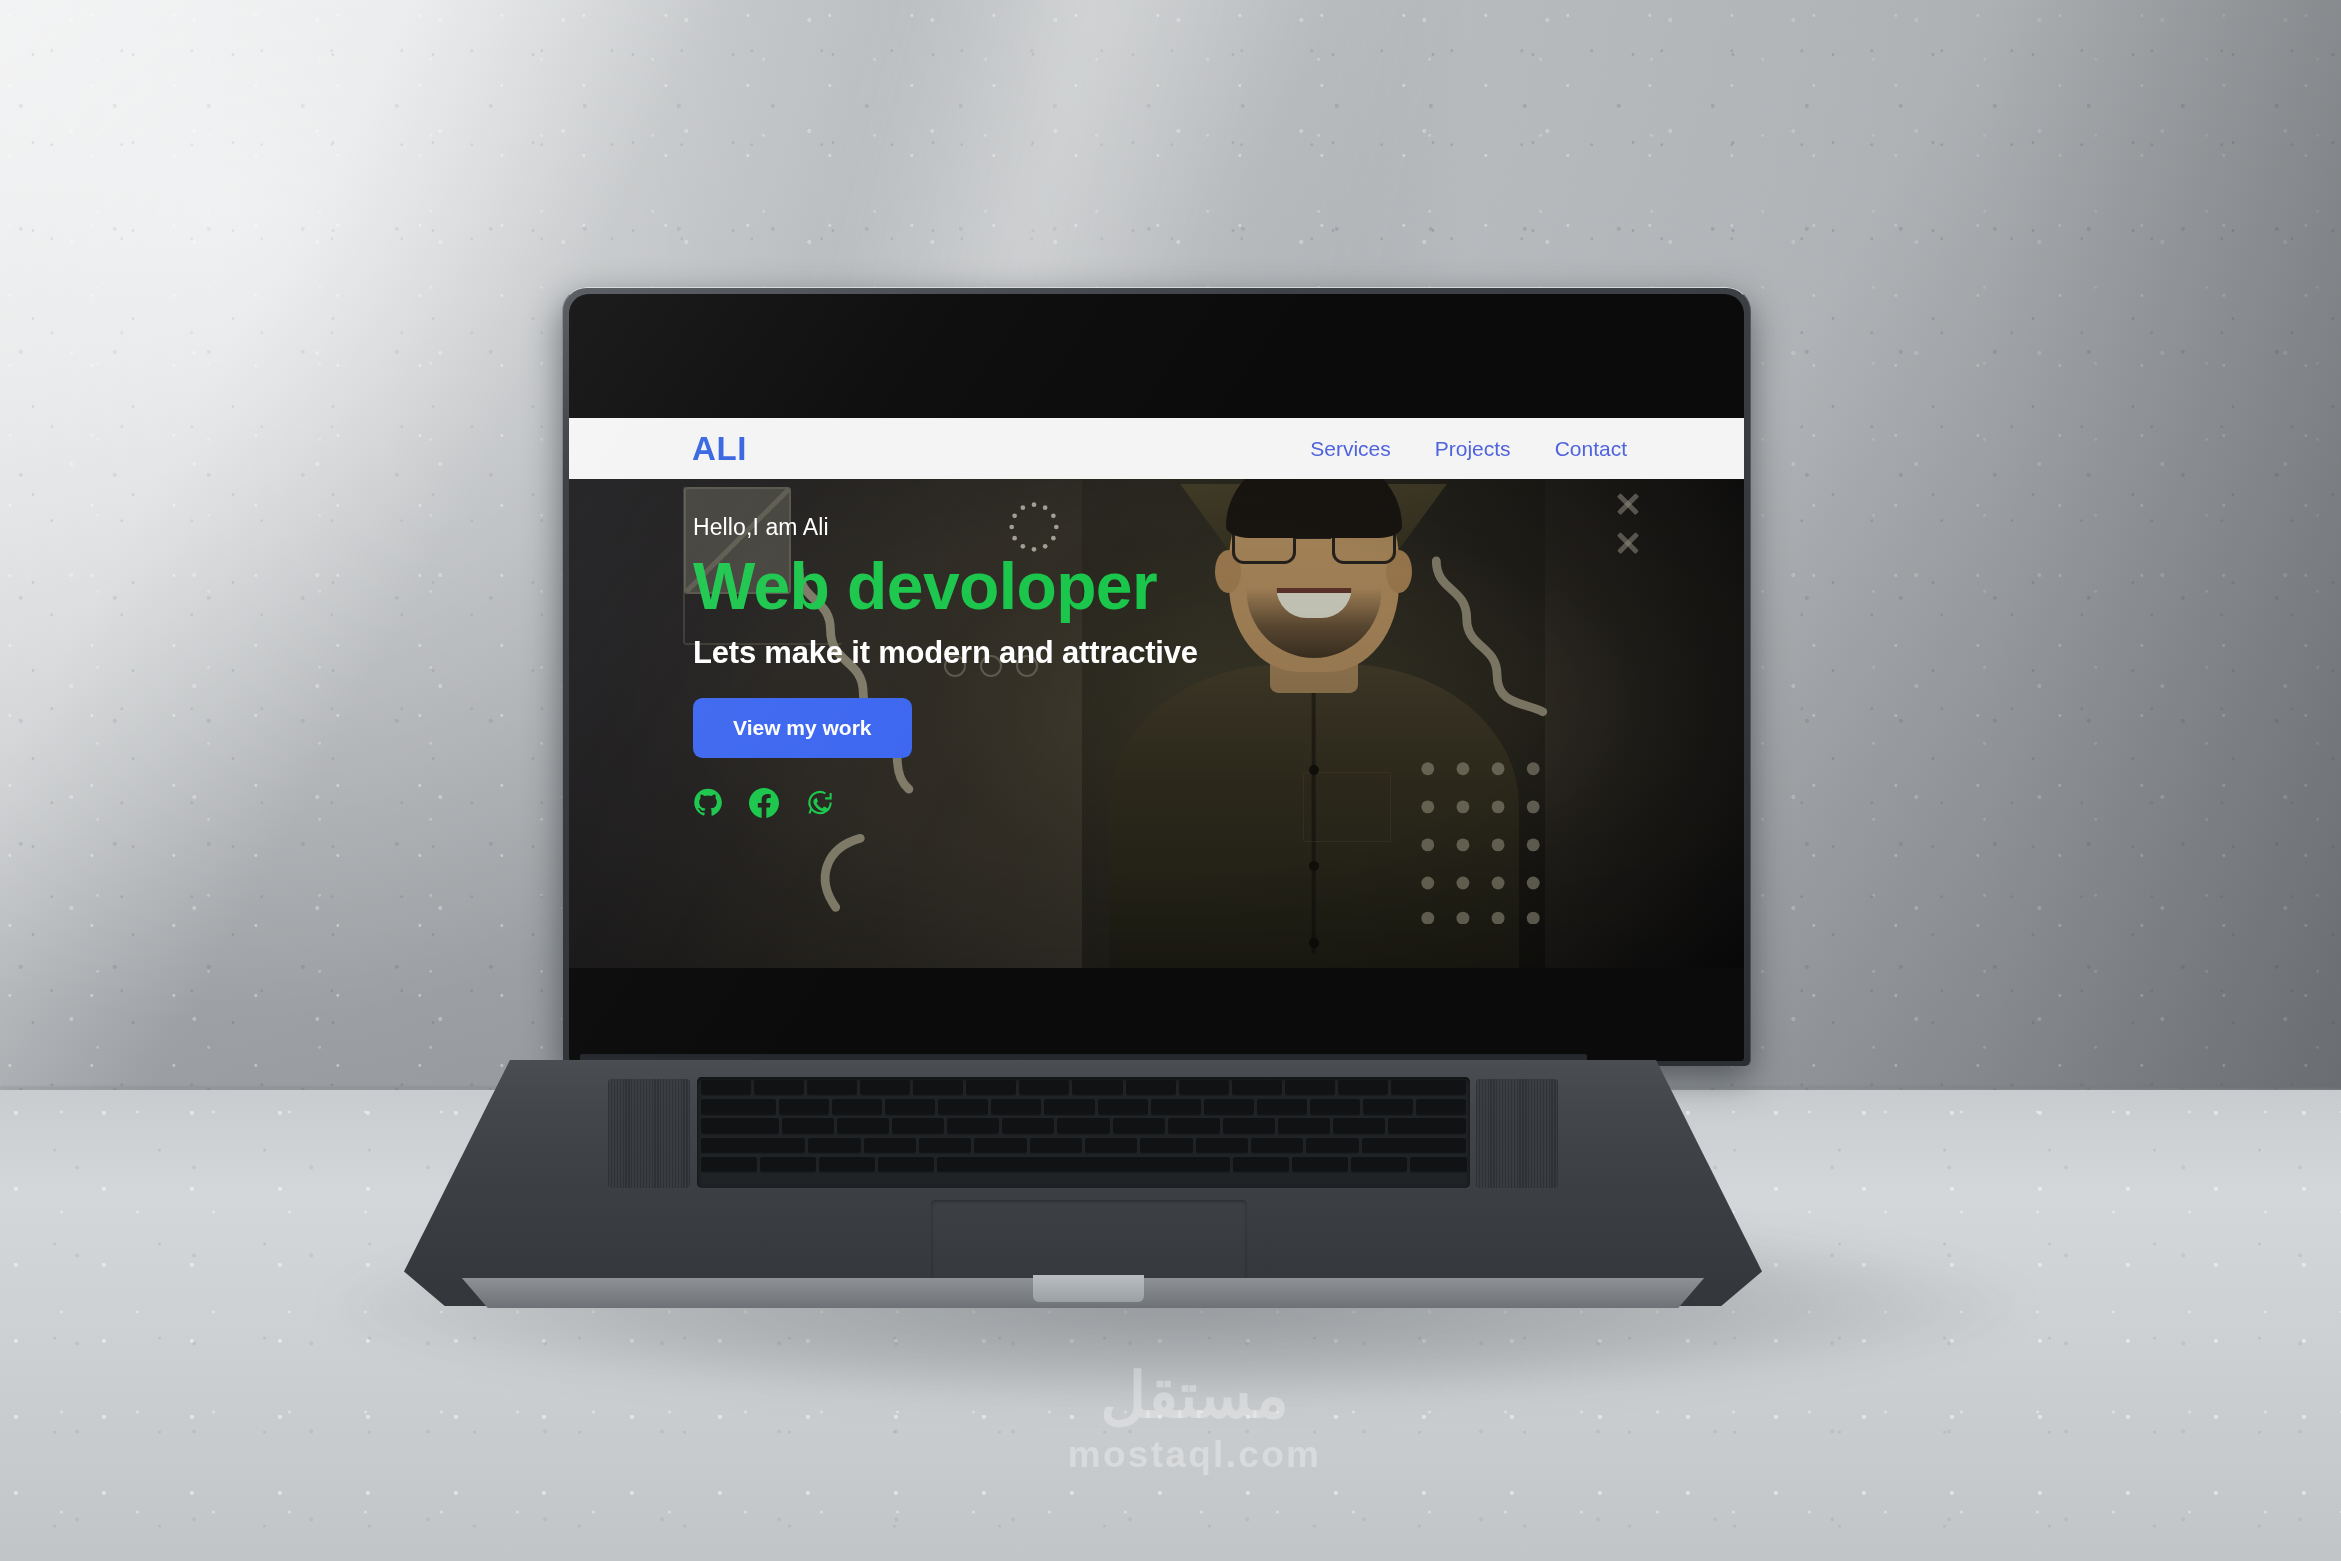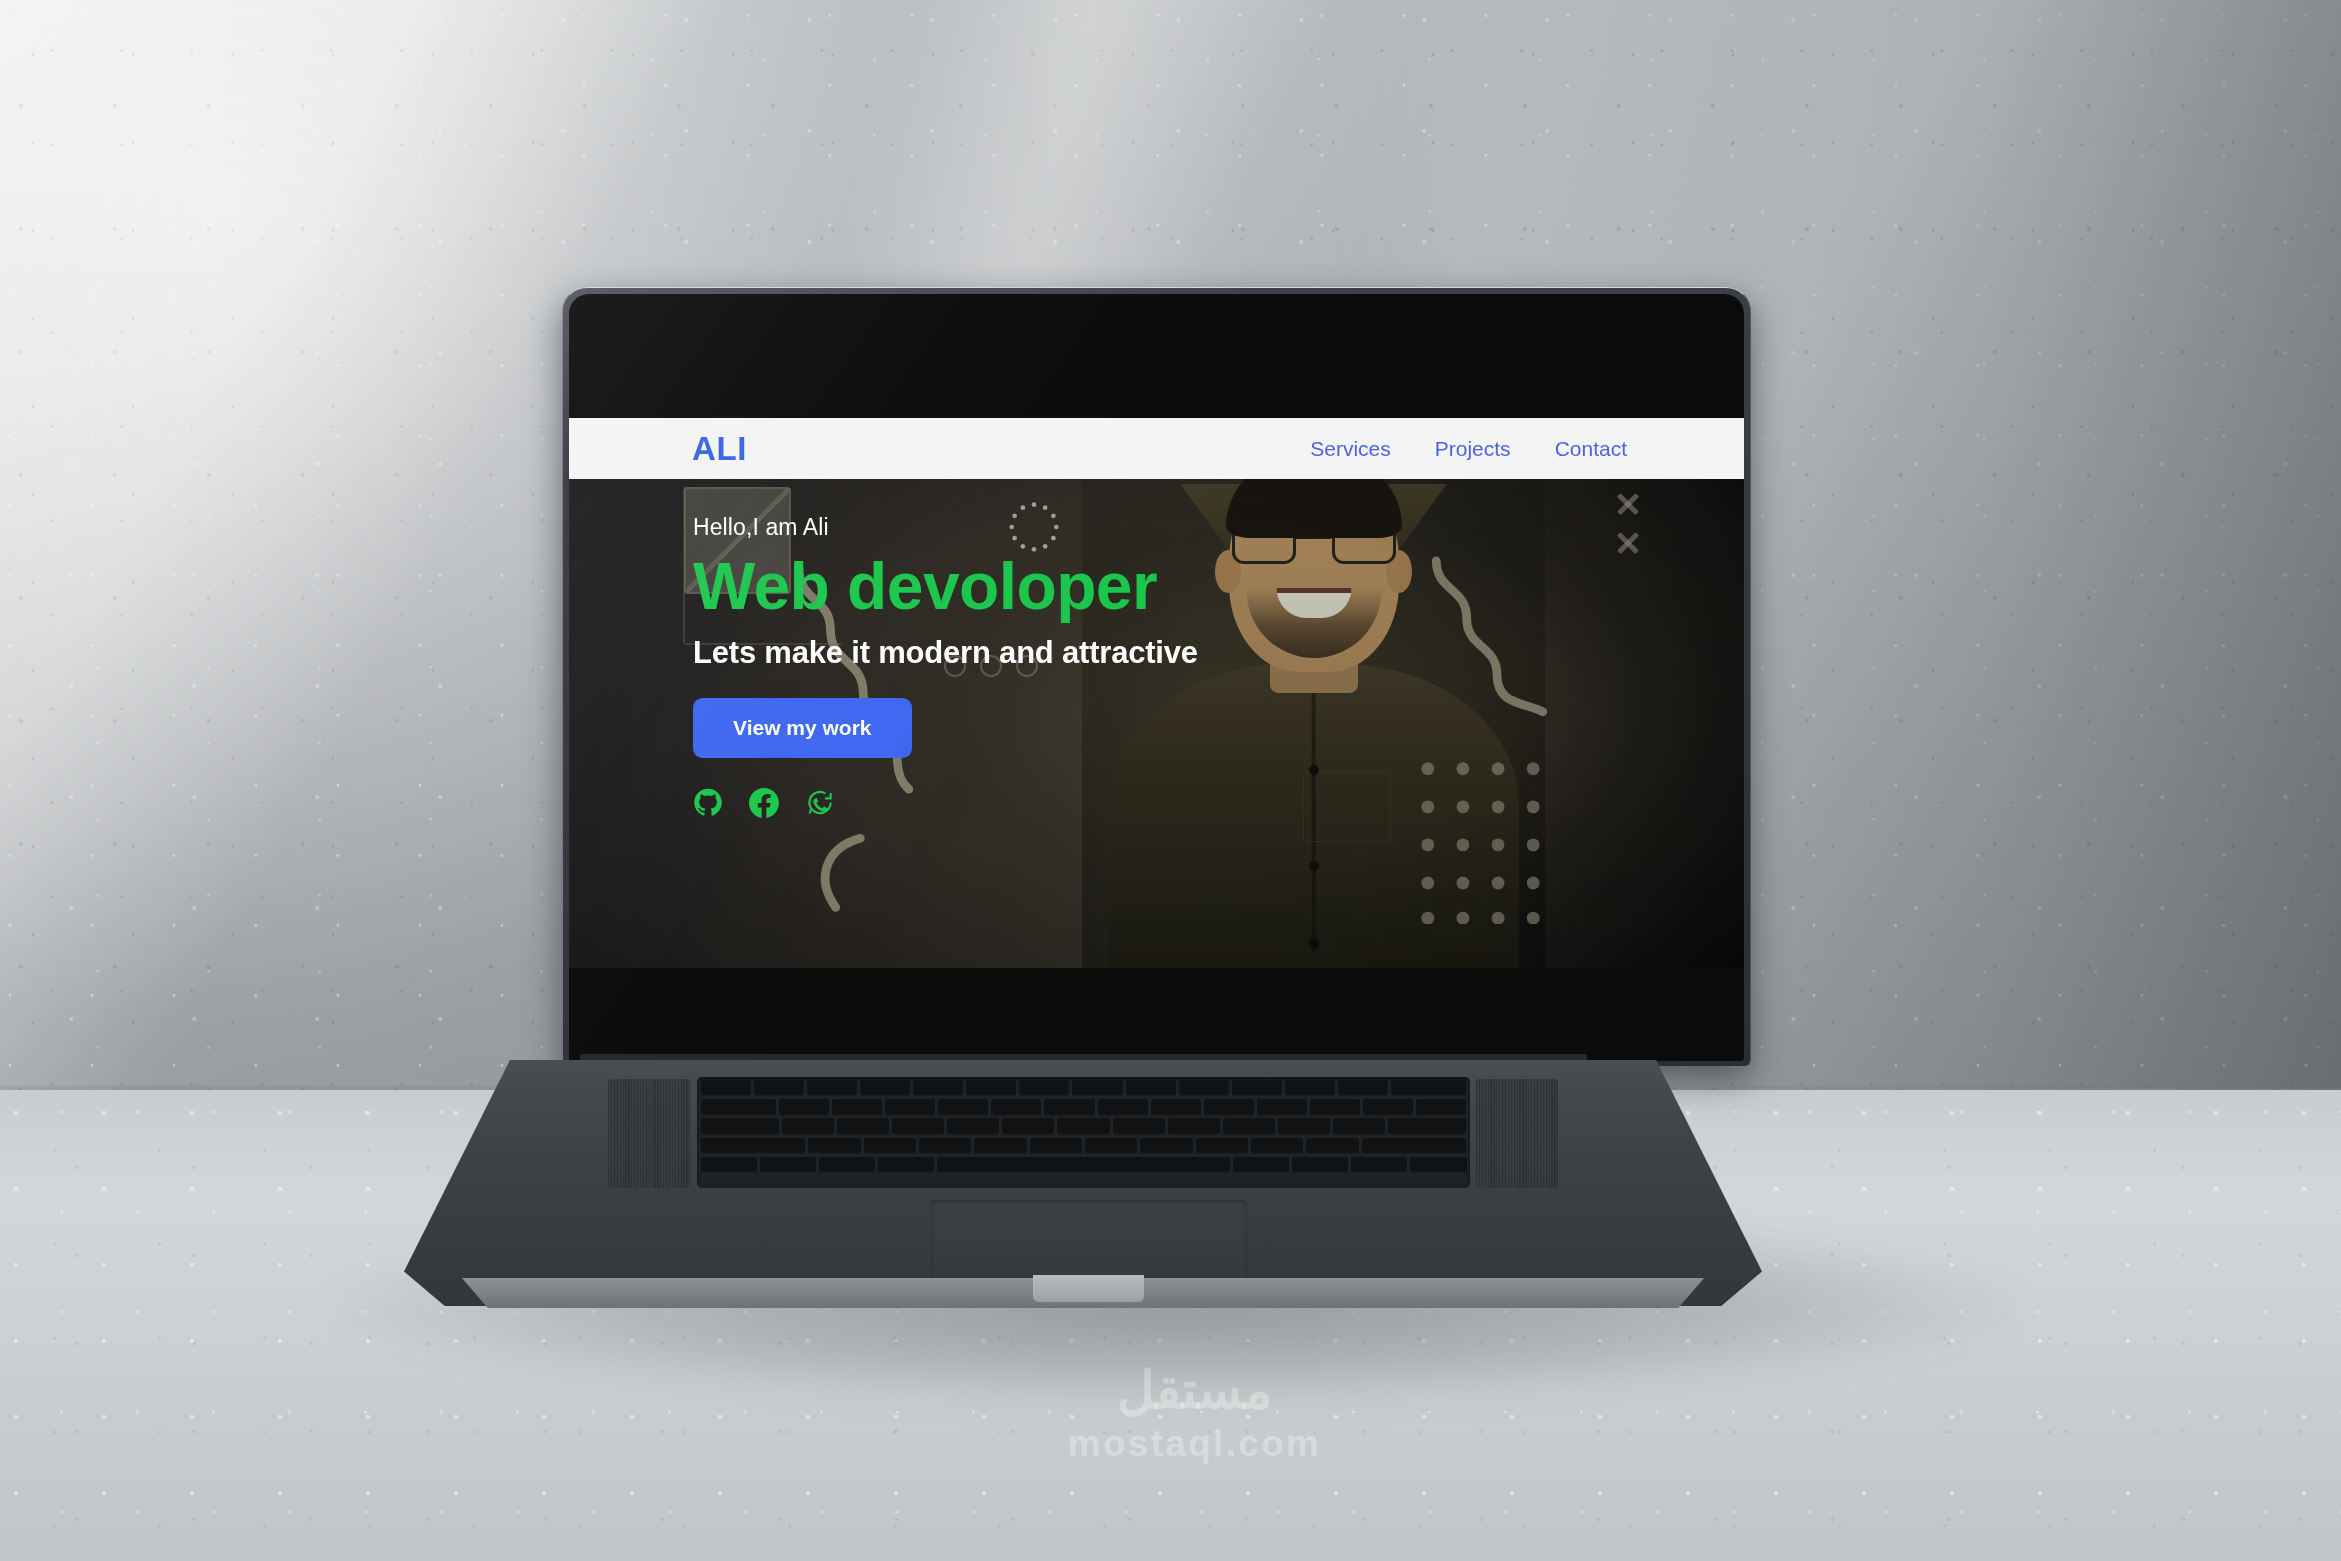--- a/index.html
+++ b/index.html
@@ -73,21 +73,21 @@
     background:linear-gradient(180deg, rgba(90,94,98,.35), rgba(255,255,255,.30));
     filter:blur(1.8px);
   }
 
   
   .watermark {
     position:absolute; left:972px; top:1364px; width:445px;
     text-align:center; color:rgba(255,255,255,.30);
     user-select:none; pointer-events:none;
   }
-  .watermark .wm-ar { font-size:52px; font-weight:700; line-height:1; letter-spacing:1.2px; }
+  .watermark .wm-ar { font-size:63px; font-weight:700; line-height:1; letter-spacing:1.2px; }
   .watermark .wm-en { font-size:37px; font-weight:600; line-height:1.5; letter-spacing:2.3px; }
 
   
   #laptop { position:absolute; left:404px; top:287px; width:1358px; height:820px; }
 
   .lid {
     position:absolute; left:158px; top:0; width:1189px; height:779px;
     background:linear-gradient(165deg,#5d6165 0%, #3e4246 18%, #34383c 60%, #2b2f33 100%);
     border-radius:24.6px 24.6px 5.9px 5.9px;
     box-shadow:0 13px 35px rgba(30,34,38,.55);

